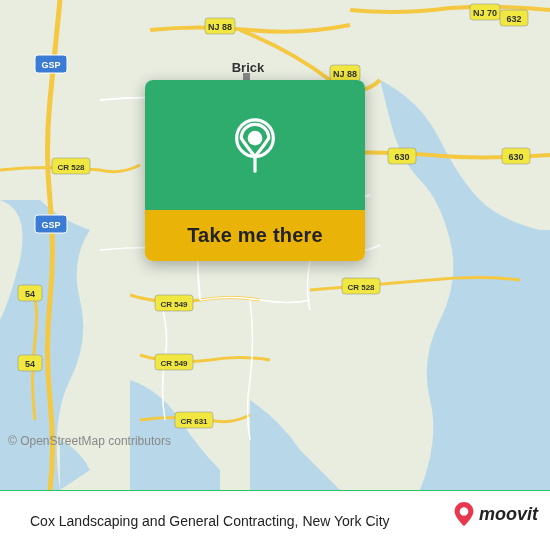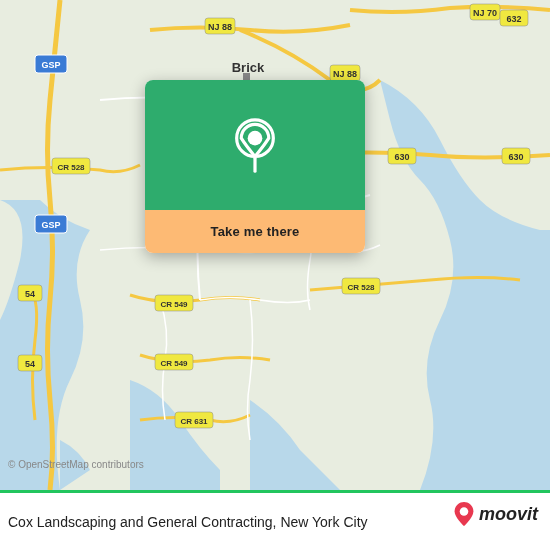--- a/index.html
+++ b/index.html
@@ -50,47 +50,47 @@
     
     .pin-icon {
       width: 50px;
       height: 55px;
     }
 
     #take-me-there-btn {
       display: block;
       width: 100%;
       padding: 14px 10px;
-      background: #fdba74;
+      background: #eab308;
       border: none;
-      font-size: 13px;
+      font-size: 20px;
       font-weight: 600;
       color: #222;
       cursor: pointer;
       text-align: center;
       letter-spacing: 0.2px;
     }
 
     
     #bottom-bar {
       width: 550px;
       height: 60px;
       background: white;
       display: flex;
       align-items: center;
-      padding: 0 8px;
-      border-top: 3px solid #22c55e;
+      padding: 0 30px;
+      border-top: 1px solid #22c55e;
       position: relative;
     }
 
     #copyright-text {
-      font-size: 10px;
+      font-size: 12px;
       color: #888;
       position: absolute;
-      bottom: 20px;
+      bottom: 42px;
       left: 8px;
     }
 
     #location-name {
       font-size: 14px;
       color: #222;
       font-weight: 400;
       flex: 1;
       padding-right: 60px;
     }

